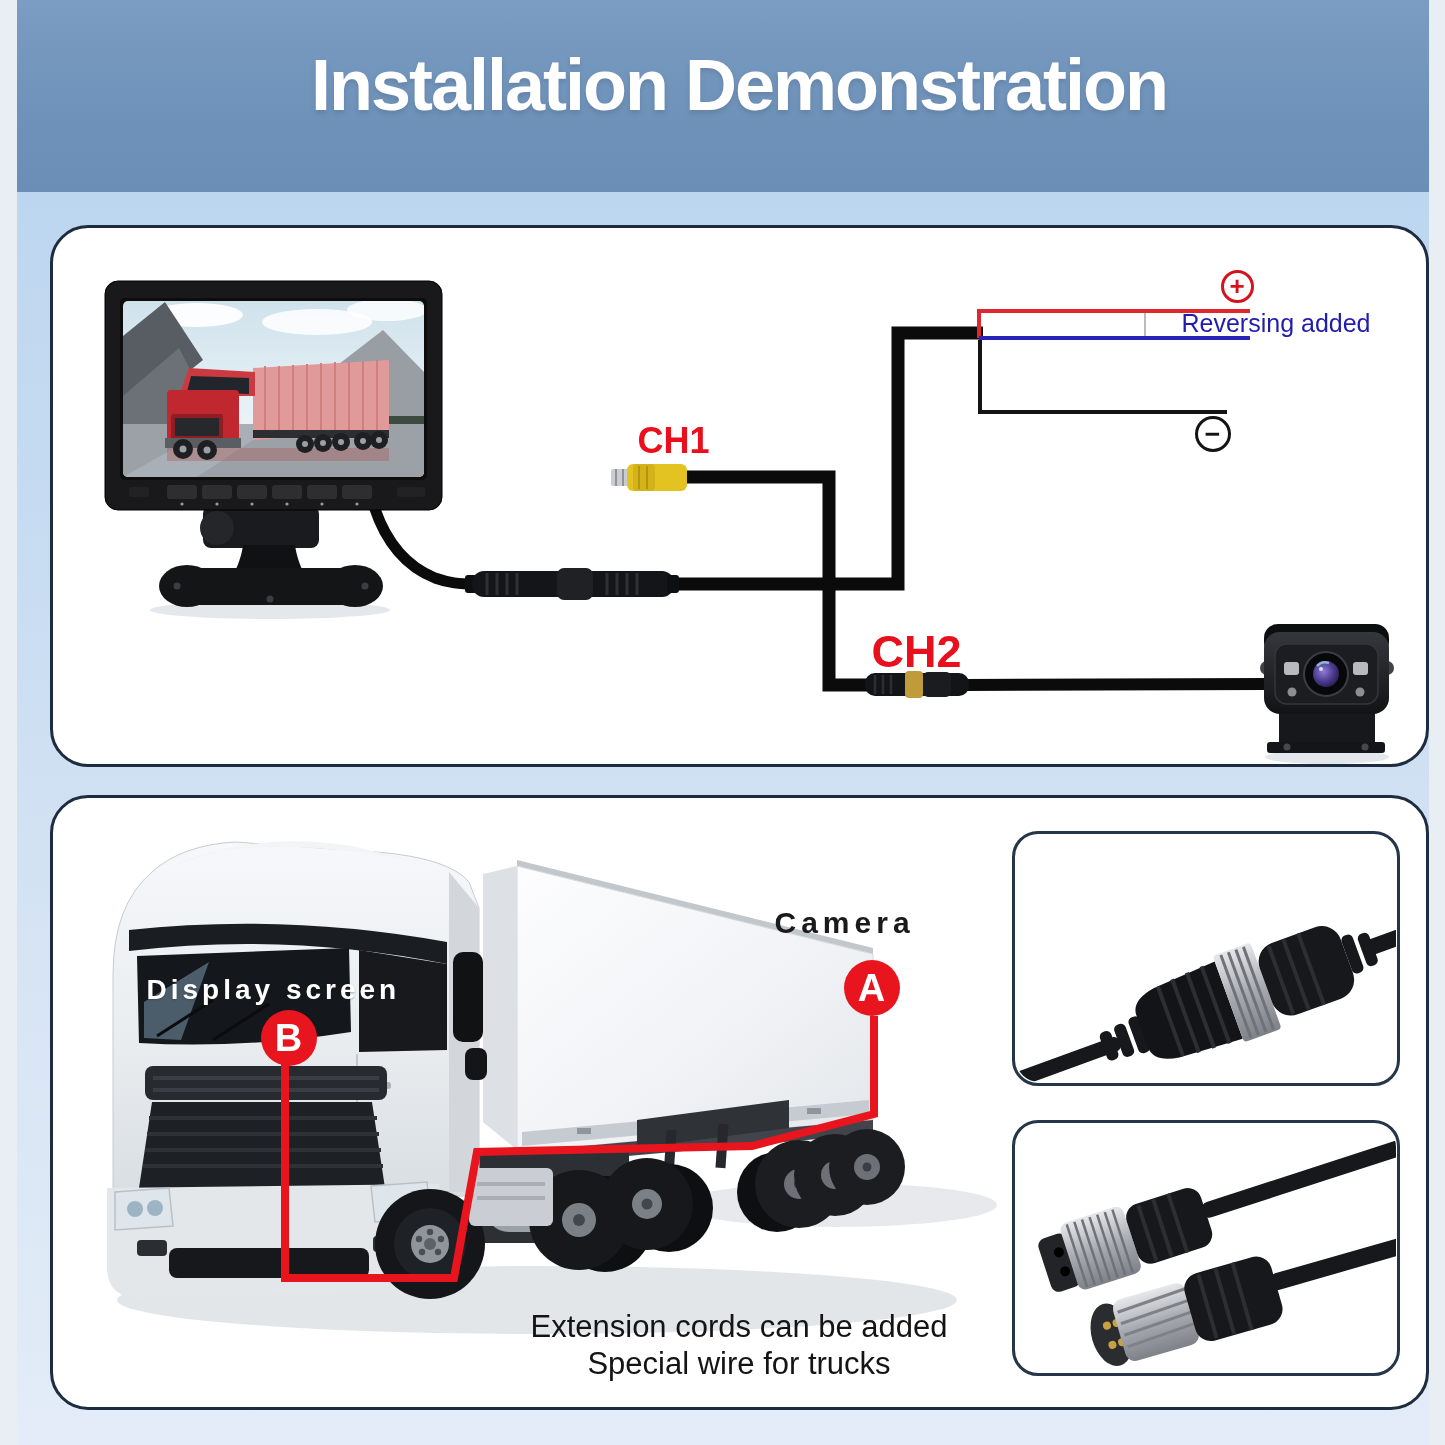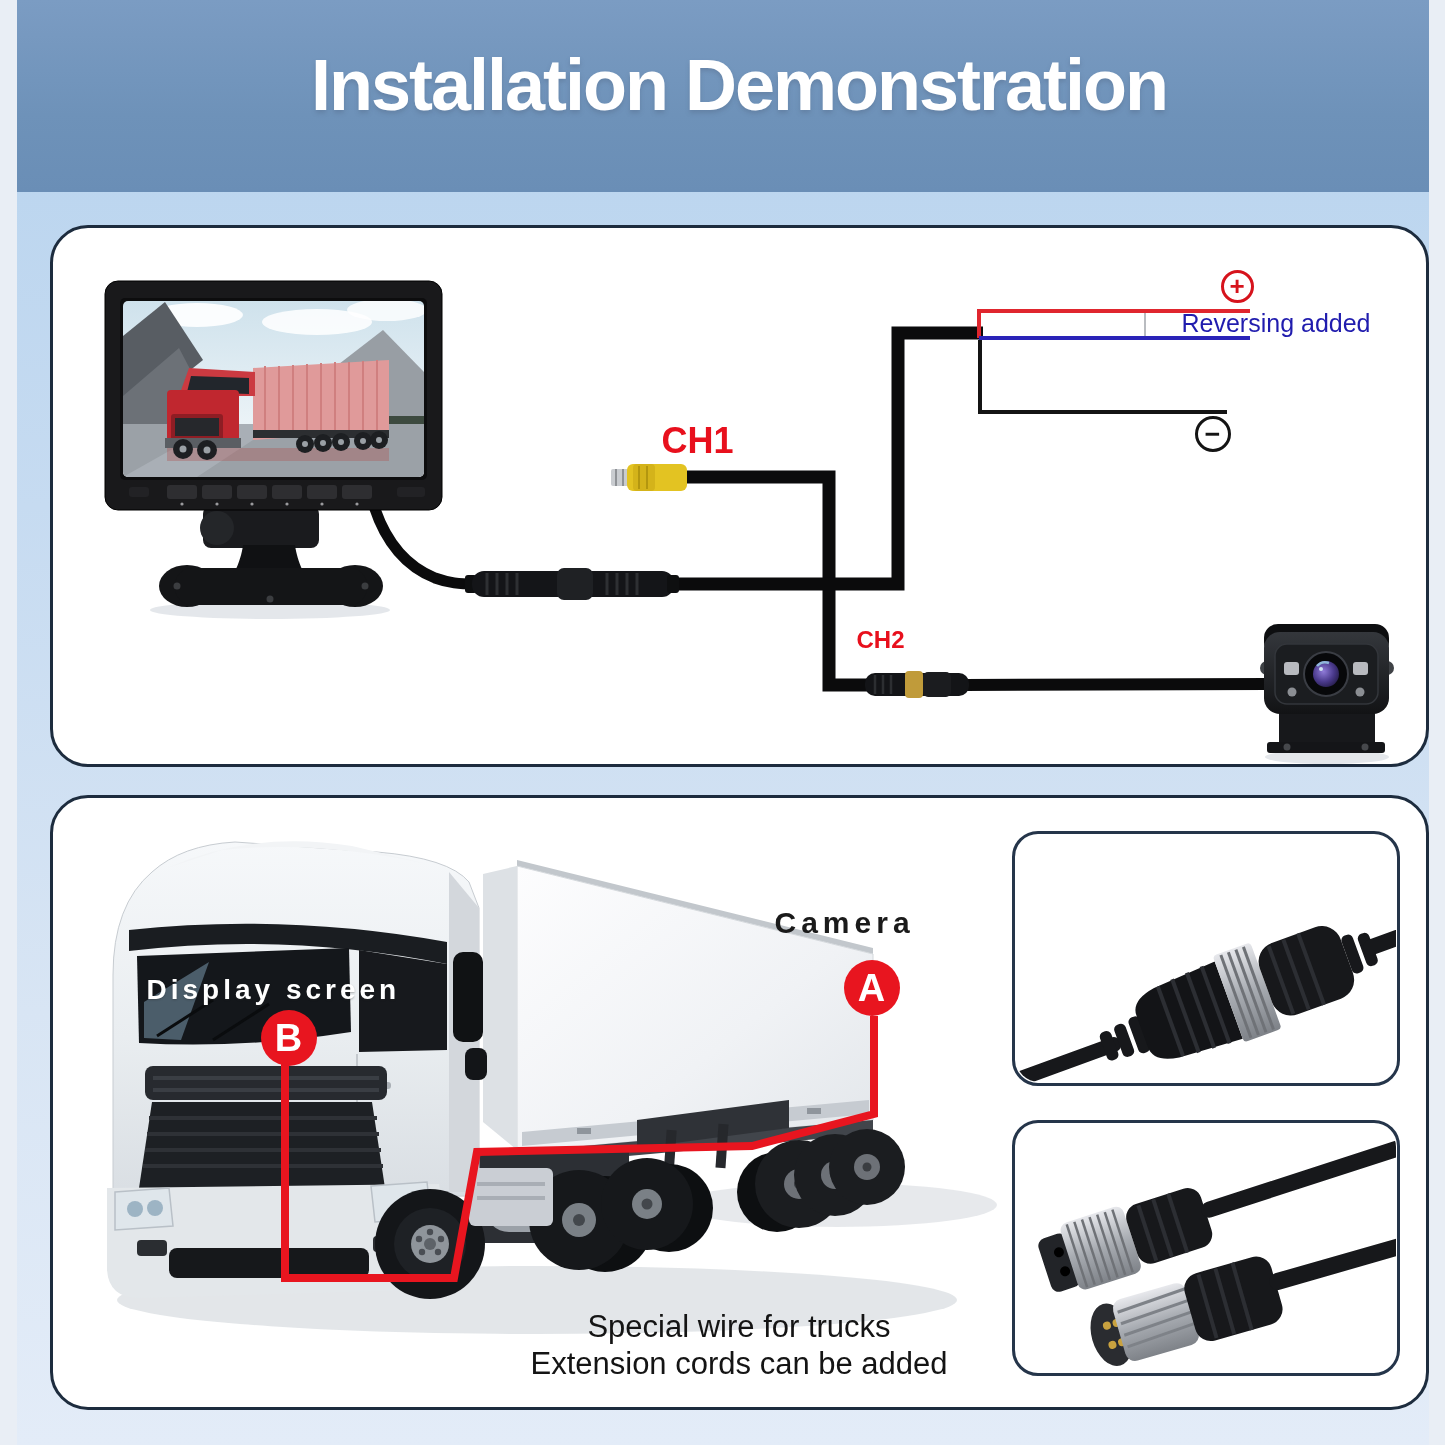--- a/index.html
+++ b/index.html
@@ -15,22 +15,22 @@
     text-shadow:0 3px 4px rgba(80,100,130,.35);}
   .panel{position:absolute;background:#ffffff;border:3px solid #1d2c3e;border-radius:38px;box-sizing:border-box;}
   .panel.top{left:33px;top:225px;width:1379px;height:542px;}
   .panel.bottom{left:33px;top:795px;width:1379px;height:615px;}
   .inset{position:absolute;background:#ffffff;border:3px solid #25354a;border-radius:26px;box-sizing:border-box;}
   .inset.one{left:995px;top:831px;width:388px;height:255px;}
   .inset.two{left:995px;top:1120px;width:388px;height:256px;}
   .art{position:absolute;left:0;top:0;width:1445px;height:1445px;pointer-events:none;}
   .lbl{position:absolute;white-space:nowrap;}
   .lbl-red{color:#e8101d;font-weight:700;}
-  .lbl-ch1{left:597px;top:420px;width:120px;text-align:right;font-size:36px;}
-  .lbl-ch2{left:840px;top:626px;width:120px;font-size:24px;}
+  .lbl-ch1{left:597px;top:420px;width:120px;text-align:center;font-size:36px;}
+  .lbl-ch2{left:840px;top:626px;width:120px;text-align:center;font-size:45px;}
   .lbl-power{left:415px;top:521px;width:270px;text-align:center;font-size:30px;}
   .lbl-reversing{left:1165px;top:309px;font-size:25px;color:#201cae;font-weight:500;}
   .sym{position:absolute;display:flex;align-items:center;justify-content:center;
     border-radius:50%;font-weight:700;box-sizing:border-box;background:rgba(255,255,255,.0);}
   .sym-plus{left:1204px;top:270px;width:33px;height:33px;border:3px solid #d6131c;color:#d6131c;font-size:26px;}
   .sym-minus{left:1178px;top:416px;width:36px;height:36px;border:3px solid #141414;color:#141414;font-size:27px;}
   .lbl-display{left:130px;top:974px;font-size:28px;font-weight:700;color:#ffffff;letter-spacing:4px;
     text-shadow:0 1px 2px rgba(40,40,40,.35);}
   .lbl-camera{left:758px;top:906px;font-size:30px;font-weight:700;color:#1a1a1a;letter-spacing:5px;}
   .marker{position:absolute;width:56px;height:56px;border-radius:50%;background:#e8151f;color:#ffffff;
@@ -440,17 +440,17 @@
   <span class="lbl lbl-reversing">Reversing added</span>
   <span class="sym sym-plus">+</span>
   <span class="sym sym-minus">−</span>
 
   <span class="lbl lbl-display">Display screen</span>
   <span class="lbl lbl-camera">Camera</span>
   <div class="marker marker-b">B</div>
   <div class="marker marker-a">A</div>
 
   <div class="note">
+    <div>Extension cords can be added</div>
     <div>Special wire for trucks</div>
-    <div>Extension cords can be added</div>
   </div>
 
 </div>
 
 </body></html>

